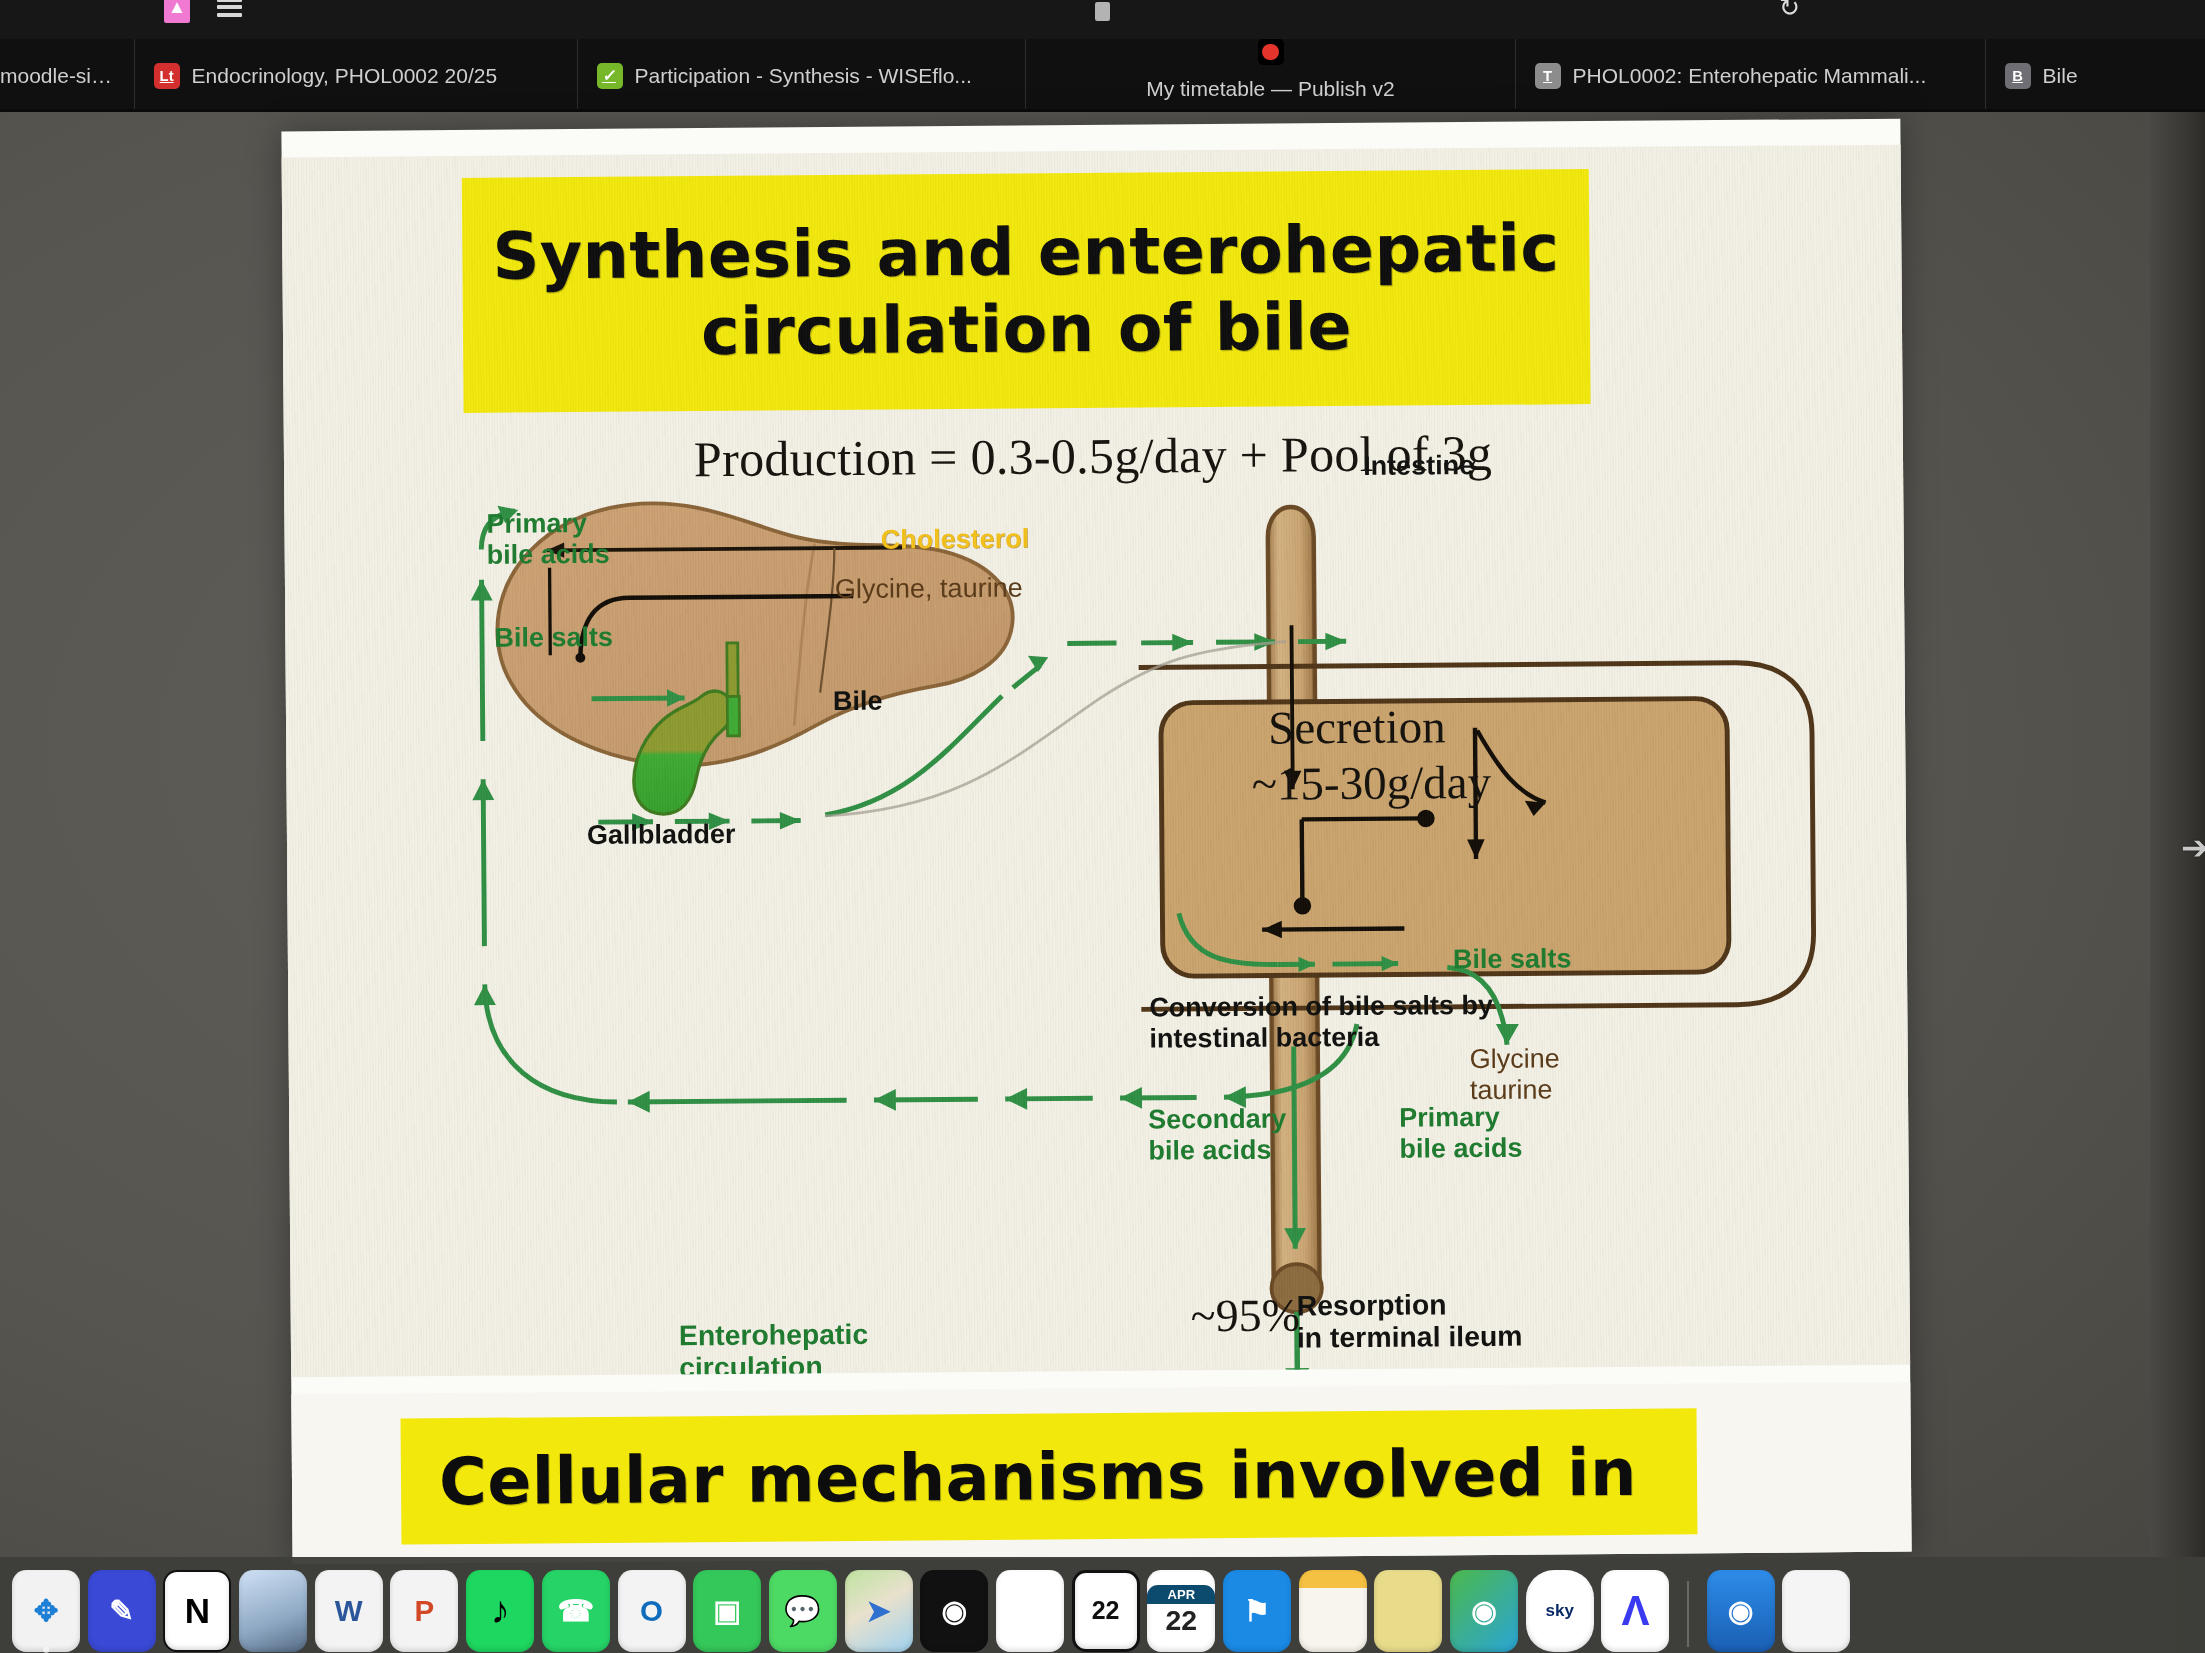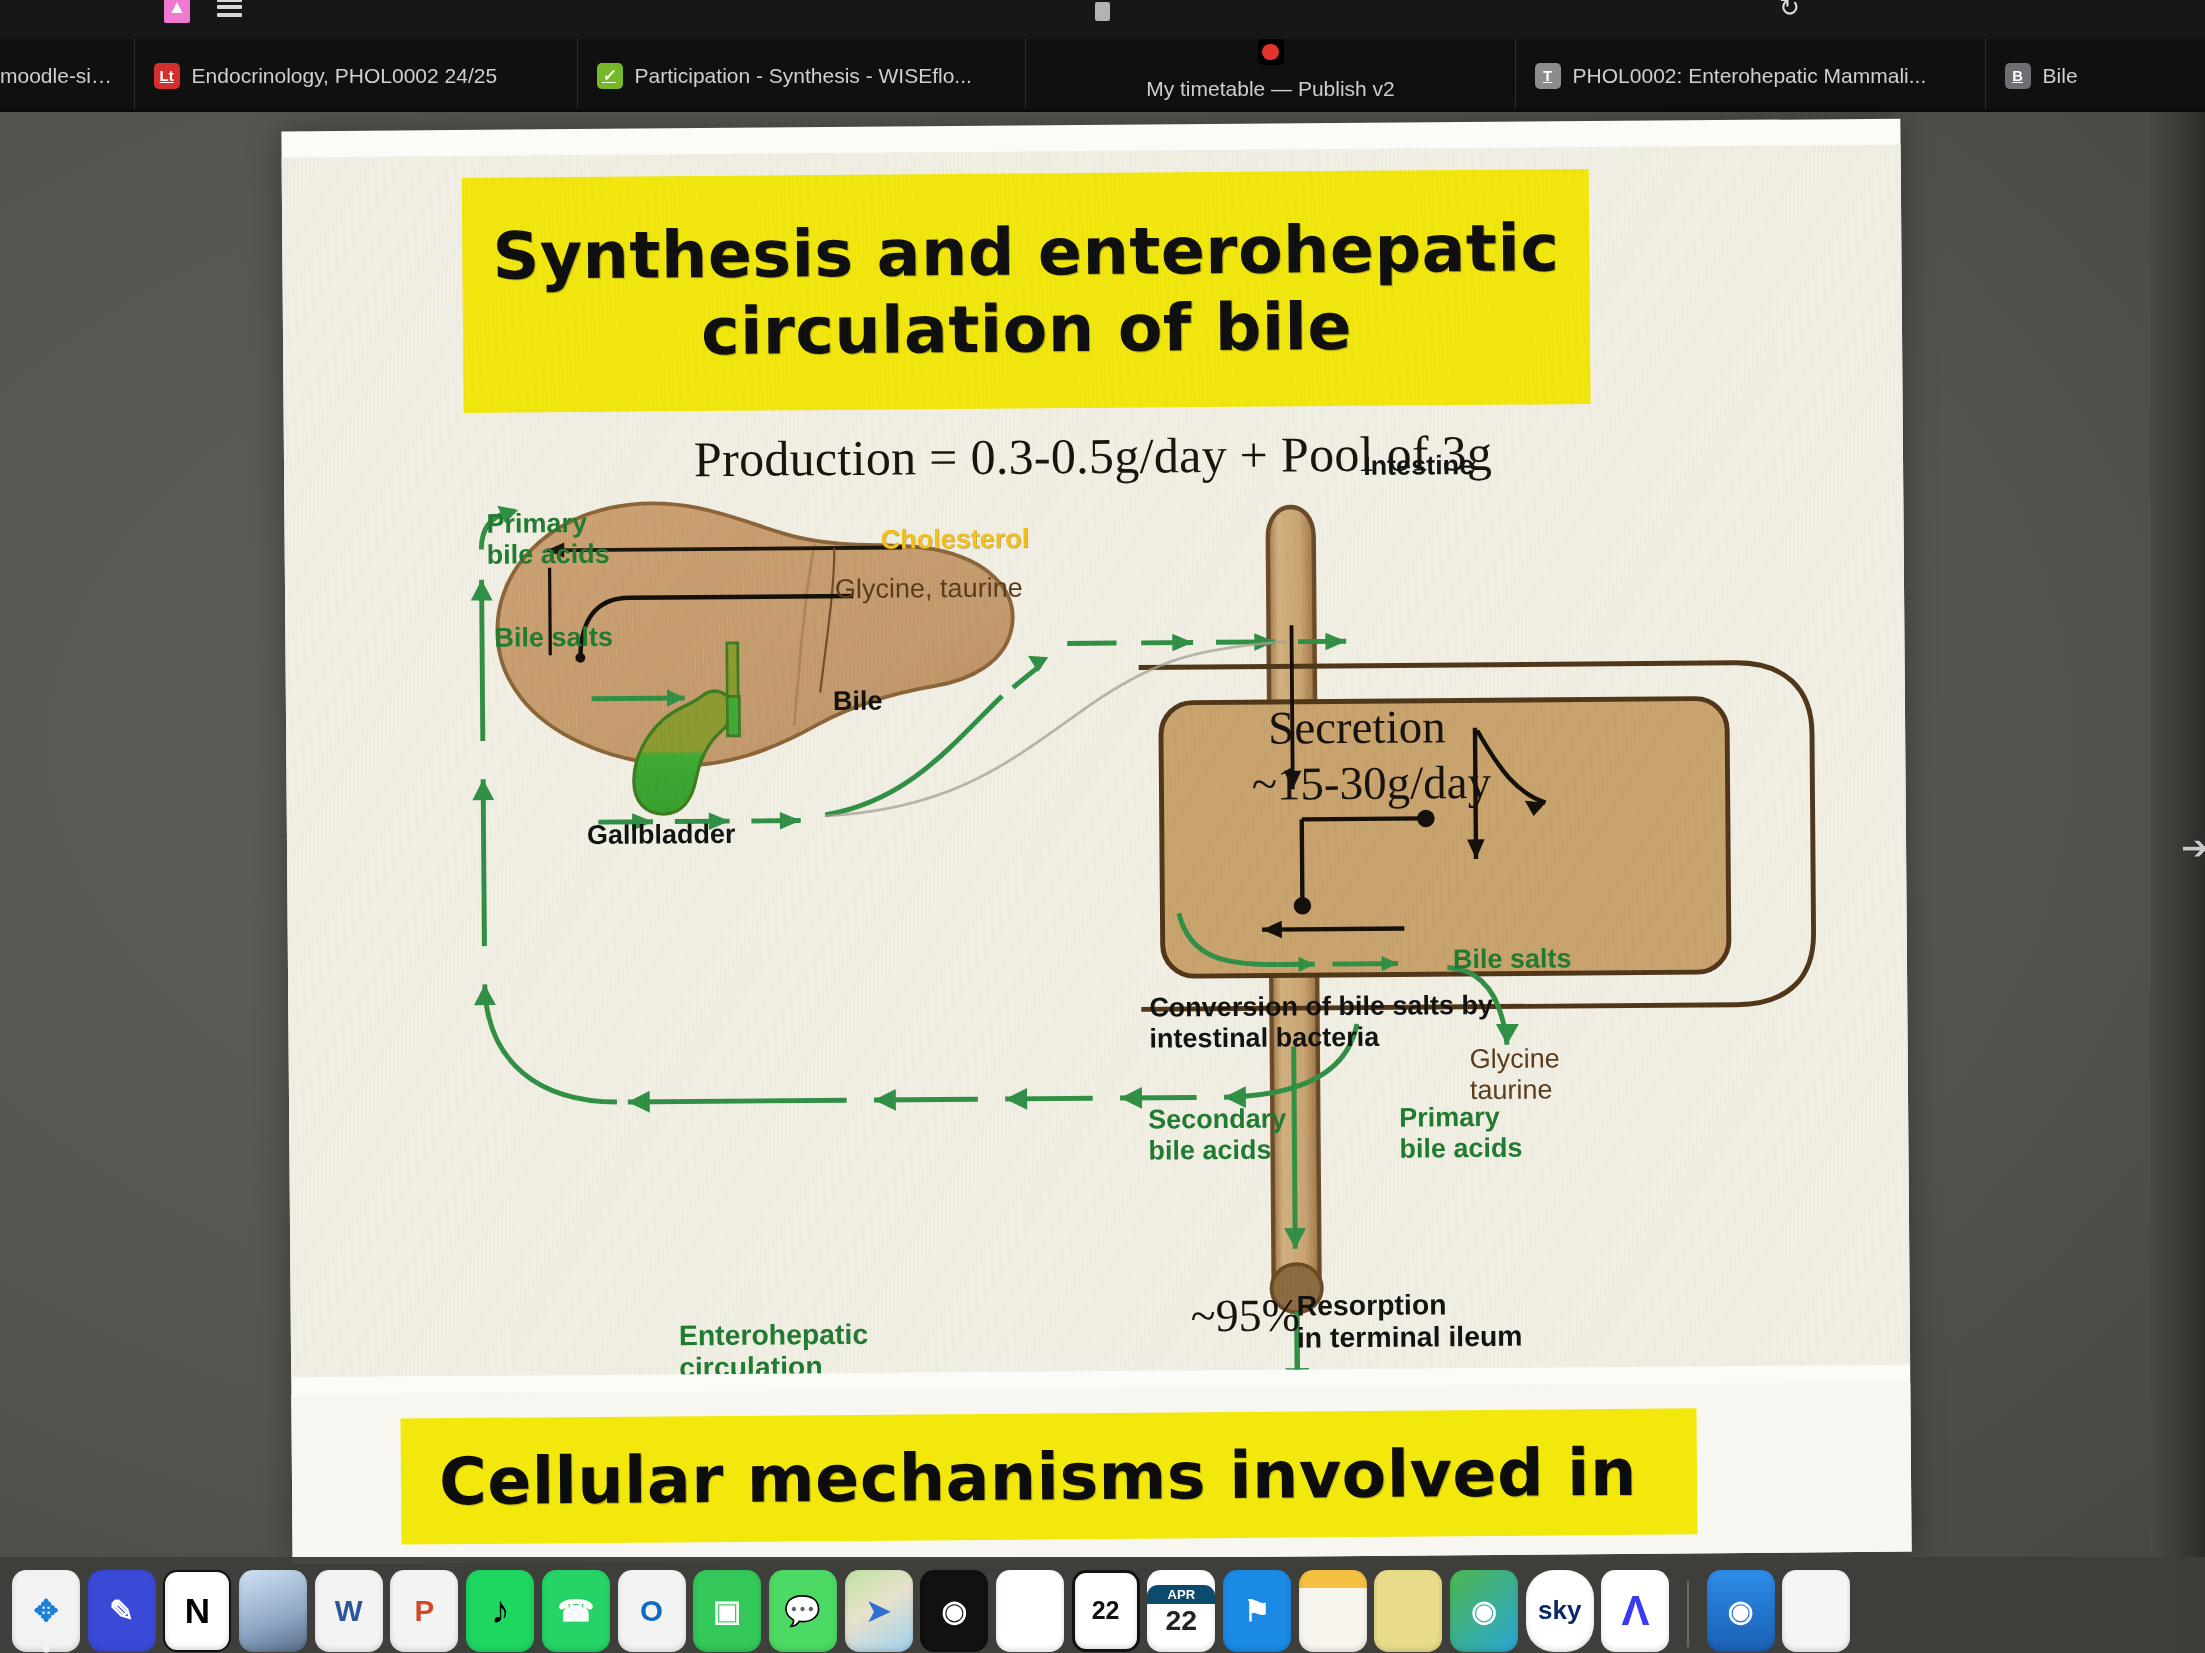--- a/index.html
+++ b/index.html
@@ -252,21 +252,21 @@
   .d-maps    { background:linear-gradient(150deg,#bfe3a0 0%,#e8e1cd 45%,#9fd1ef 100%); color:#2f6fd0;}
   .d-podcast { background:#111; color:#fff; }
   .d-photos  { background:#fff; }
   .d-fanta   { background:#fff; color:#111; border:3.3px solid #111; font-size:25px;}
   .d-cal     { background:#fff; color:#222; font-size:28.4px; flex-direction:column; gap:0;}
   .d-cal .m  { background:#0c4a6e; color:#fff; font-size:13px; width:100%; text-align:center; padding:2.2px 0; border-radius:11px 11px 0 0;}
   .d-appst   { background:#1a8ae5; }
   .d-notes2  { background:linear-gradient(180deg,#f5c142 0%,#f5c142 22%,#f8f5ee 22%,#f8f5ee 100%); }
   .d-stick   { background:#e8dc8a; }
   .d-teams   { background:linear-gradient(135deg,#4cb84c 0%,#2aa5d6 100%); }
-  .d-sky     { background:#fff; color:#0a2a66; font-size:26px;border-radius:28px; }
+  .d-sky     { background:#fff; color:#0a2a66; font-size:17px;border-radius:28px; }
   .d-nord    { background:#fff; color:#3a3af0; font-size:42px; }
   .d-finder  { background:linear-gradient(180deg,#2d8ce8 0%,#1a5fb4 100%); }
   .d-doc     { background:#f5f5f5; }
 
   .dot-indicator{
     position:absolute; bottom:-1.1px; left:50%; transform:translateX(-50%);
     width:5.5px; height:5.5px; border-radius:50%; background:rgba(255,255,255,.6);
   }
   .cursor-arrow{
     position:absolute; left:2181px; top:831px;
@@ -300,21 +300,21 @@
     <div class="ic-reload">↻</div>
 
     <div class="tabstrip">
 
       <div class="tab tab-0">
         <span class="tab-label">moodle-site...</span>
       </div>
 
       <div class="tab tab-1">
         <span class="favicon fav-lt">Lt</span>
-        <span class="tab-label">Endocrinology, PHOL0002 24/25</span>
+        <span class="tab-label">Endocrinology, PHOL0002 20/25</span>
       </div>
 
       <div class="tab tab-2">
         <span class="favicon fav-wise">
             <span class="wise-check">✓</span>
           </span>
         <span class="tab-label">Participation - Synthesis - WISEflo...</span>
       </div>
 
       <div class="tab tab-3">

